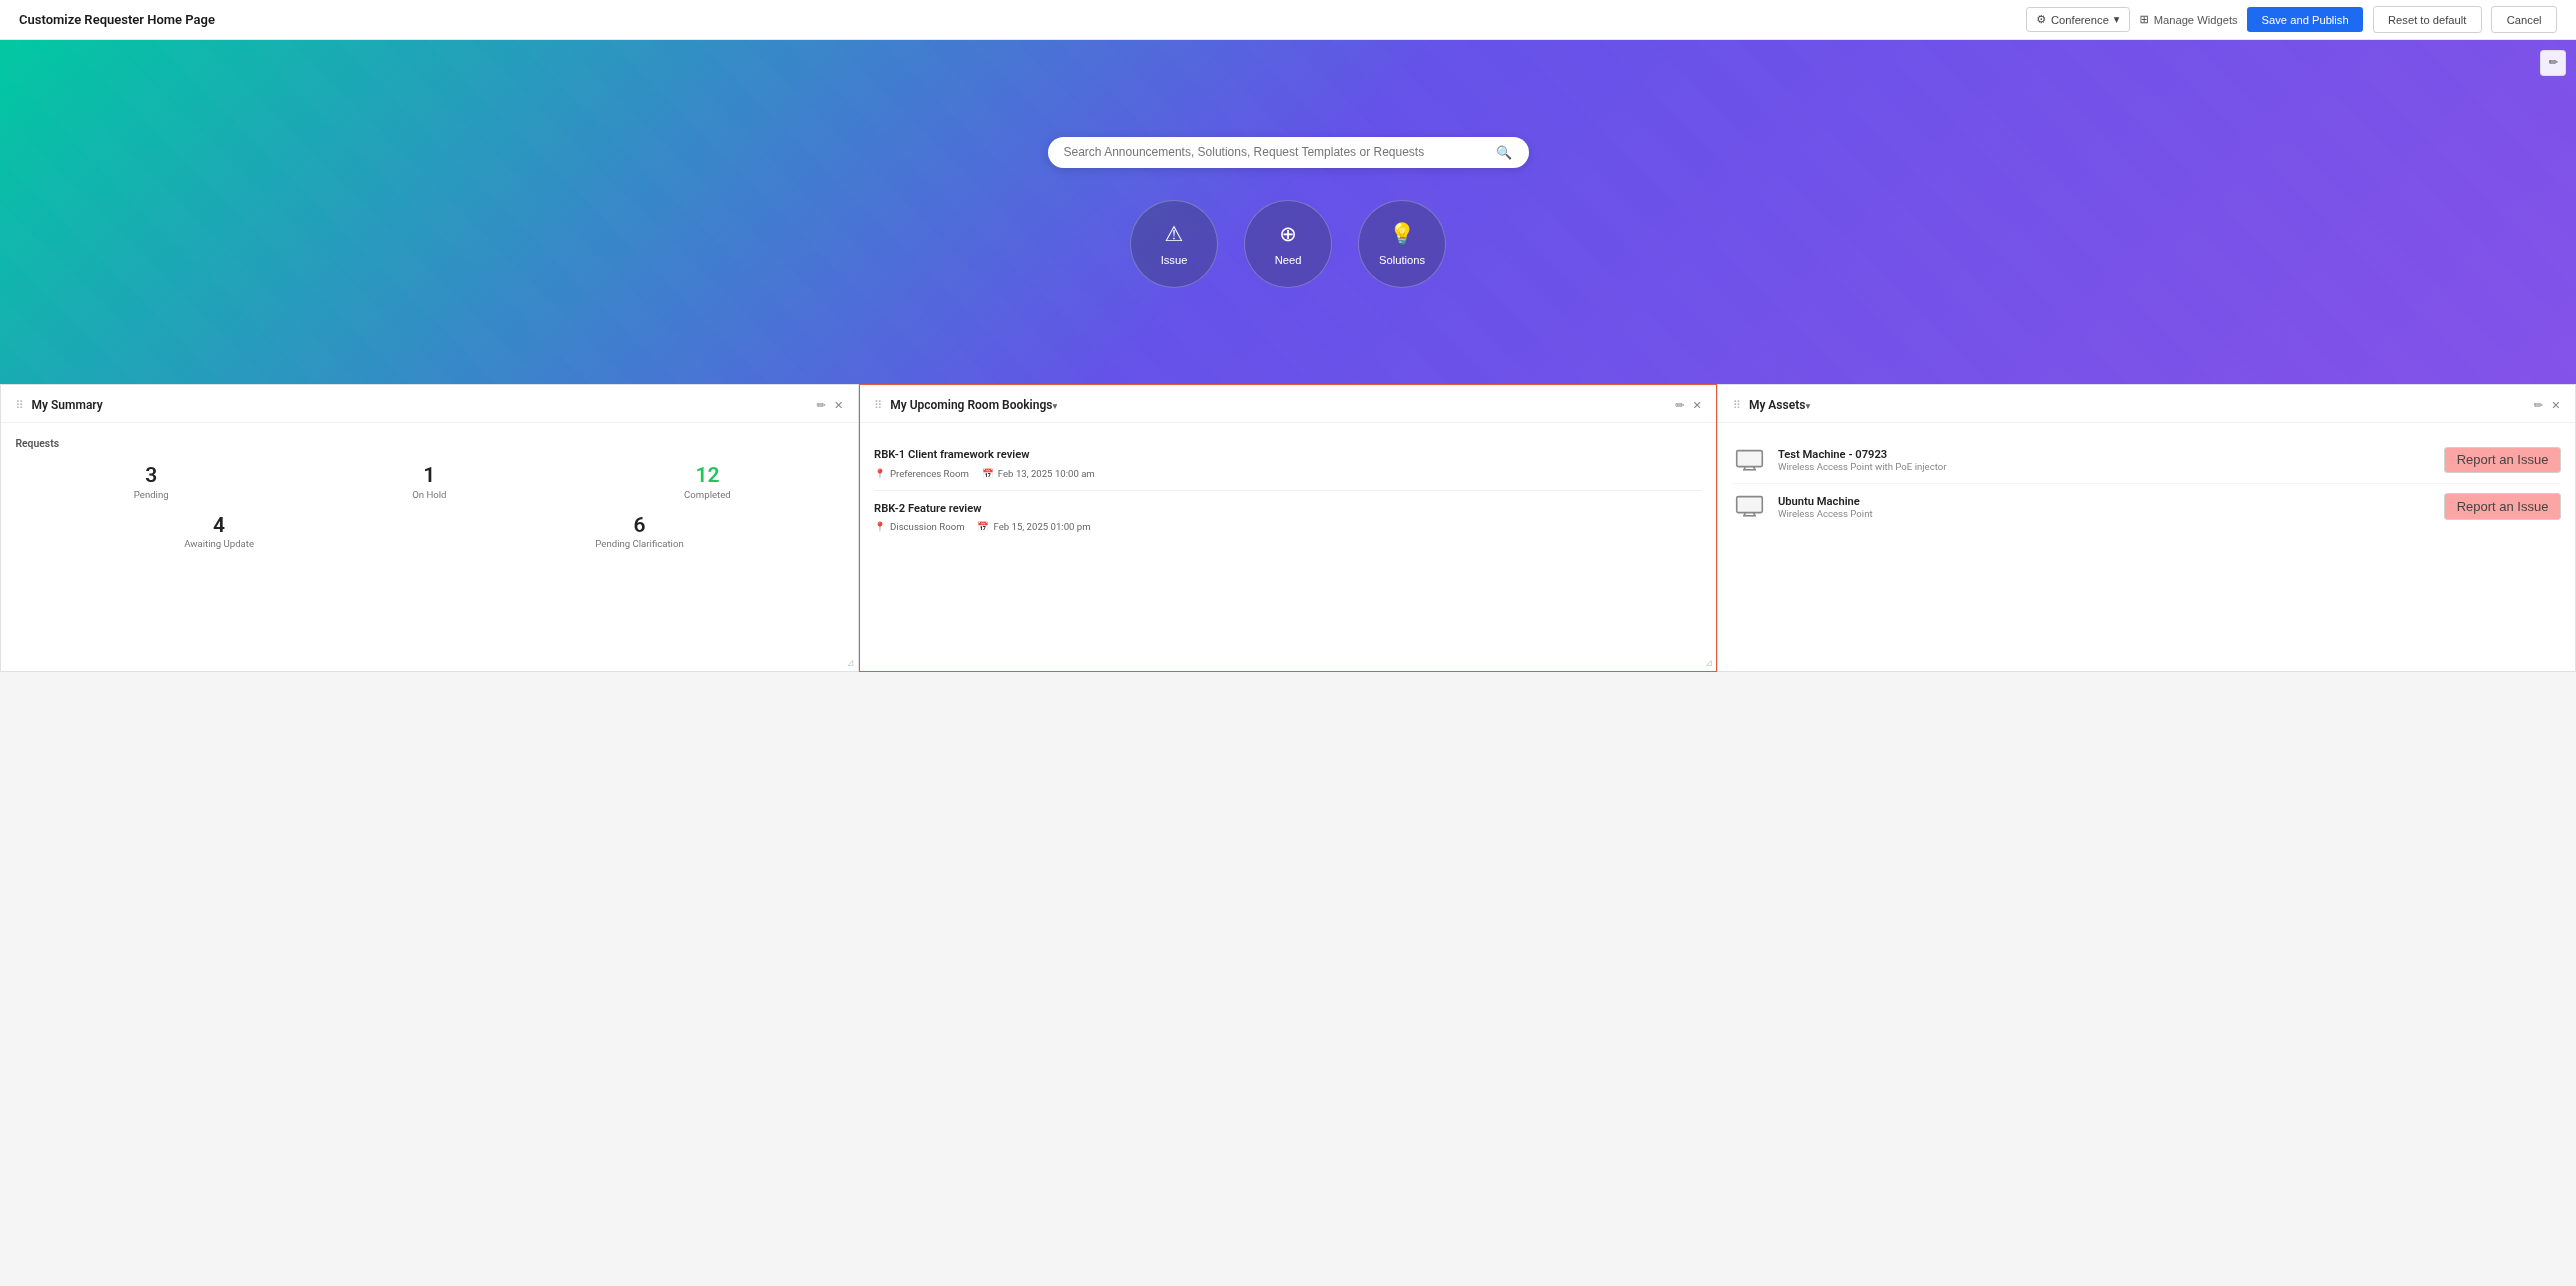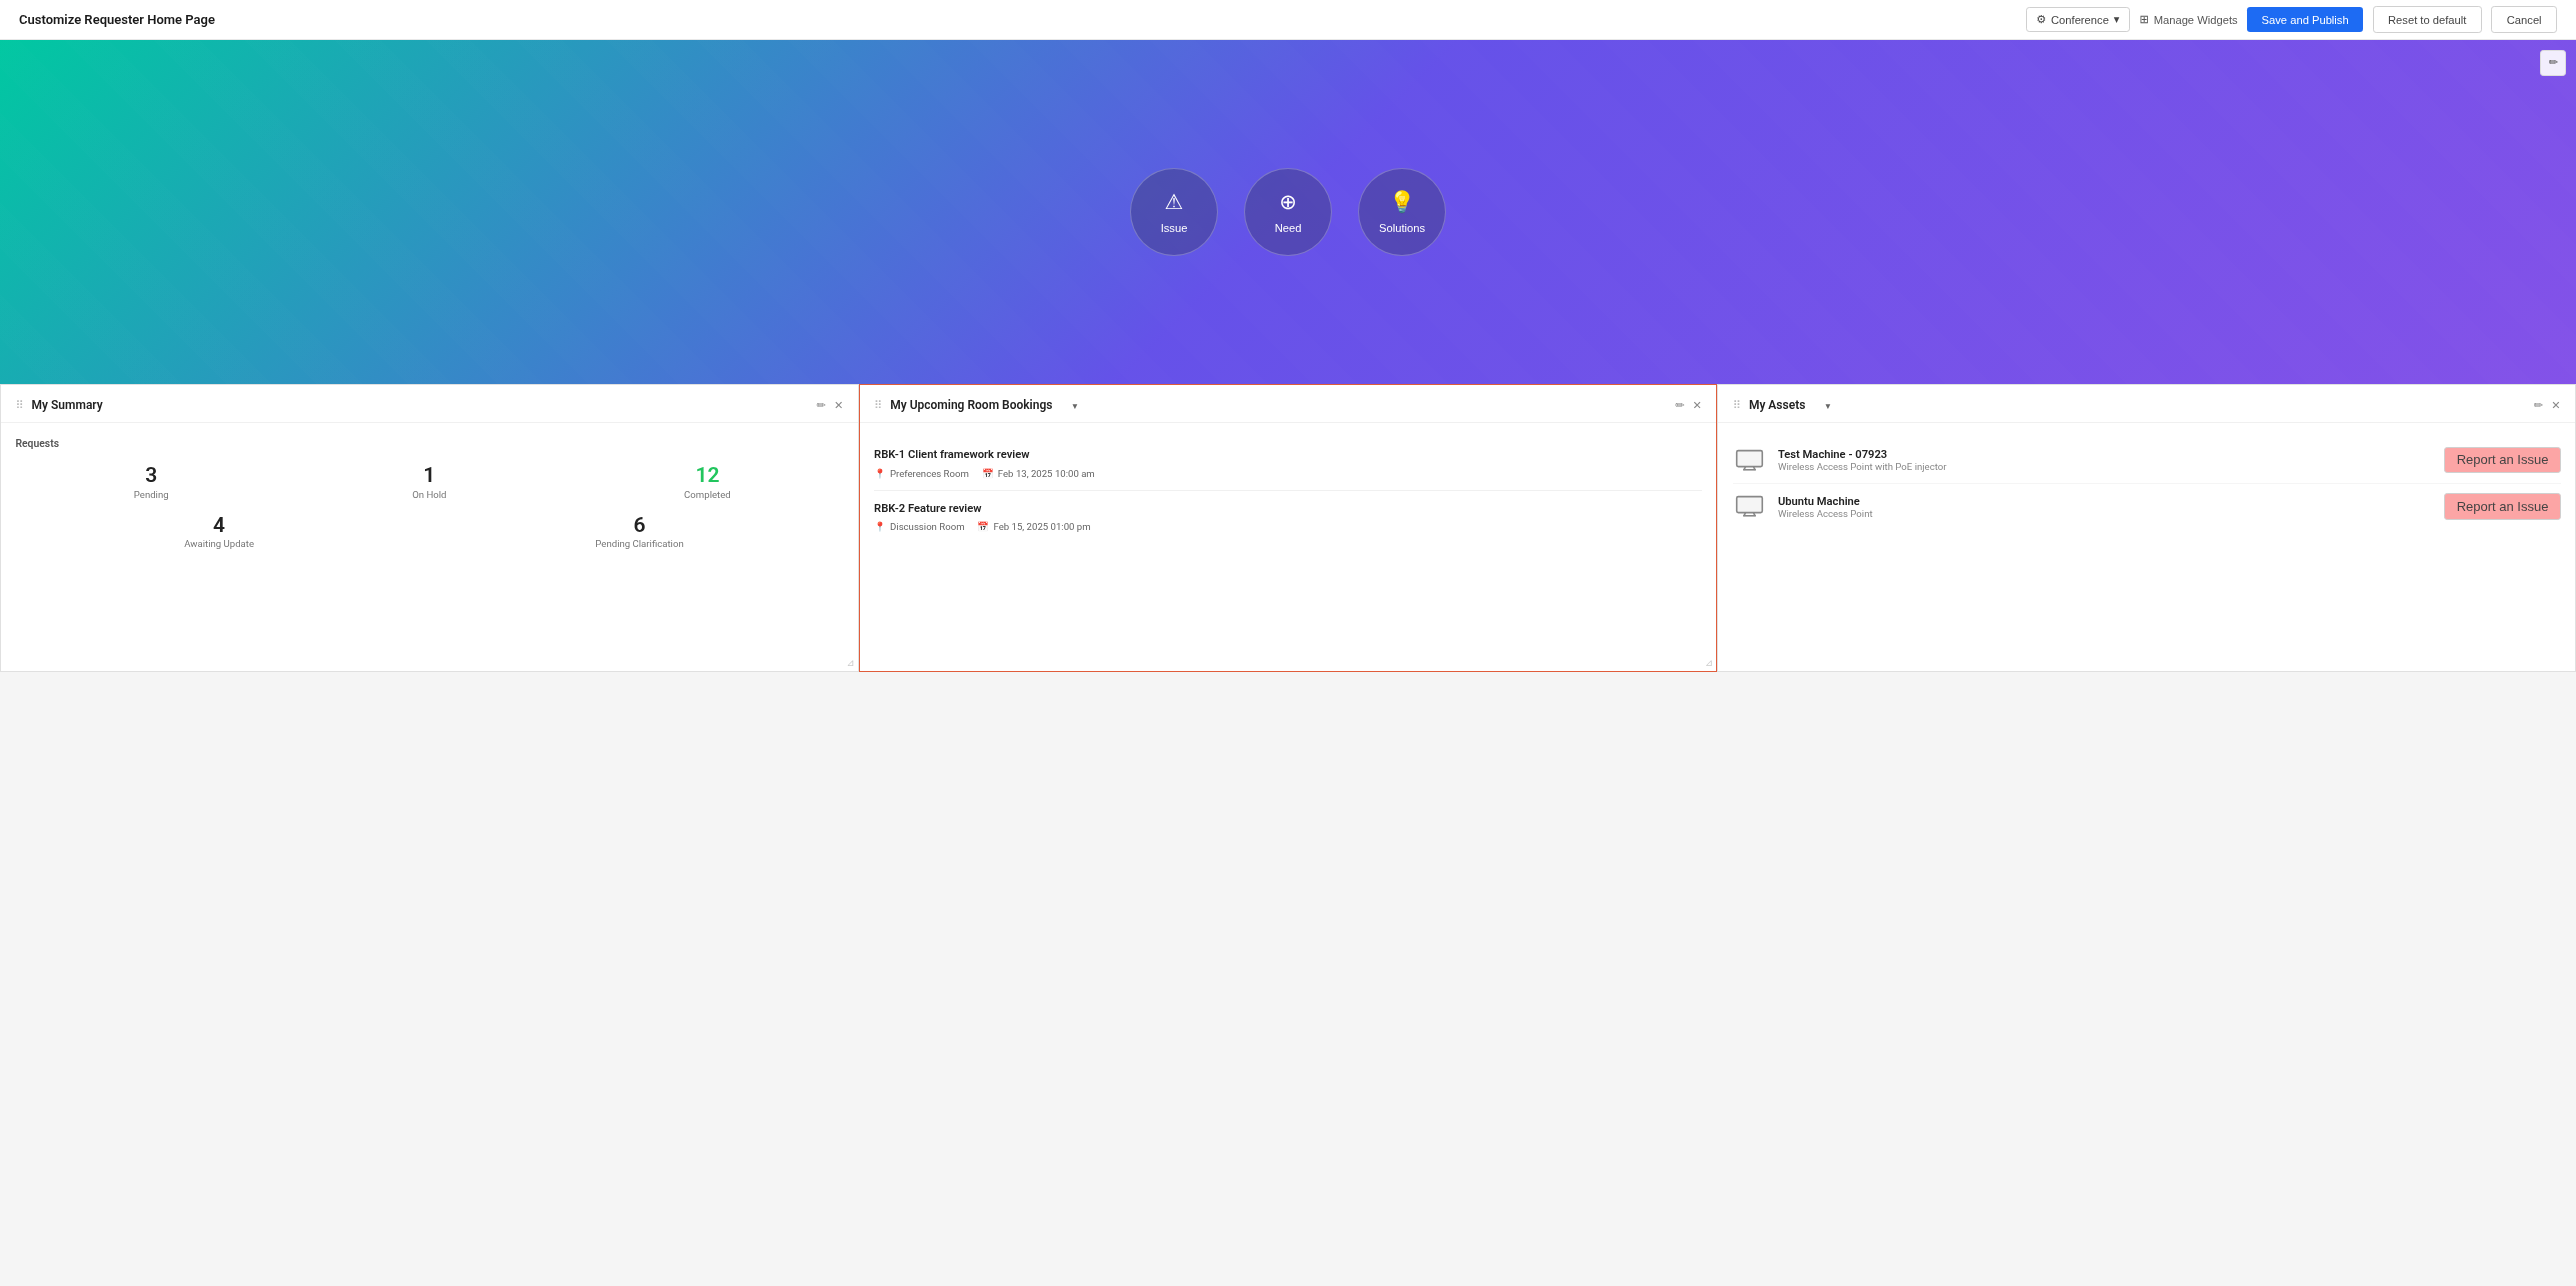--- a/index.html
+++ b/index.html
@@ -88,21 +88,21 @@
       background: #fff; margin: 0; border: 0.8px solid #e0e0e0; position: relative;
     }
     .widget.active-selected { border: 1.6px solid #e05c3a; }
     .widget-header {
       display: flex; align-items: center; justify-content: space-between;
       padding: 13px 14.4px 9.6px 14.4px; border-bottom: 0.8px solid #f0f0f0;
     }
     .widget-header-left { display: flex; align-items: center; gap: 8px; }
     .widget-drag-icon { color: #bbb; font-size: 11.2px; cursor: grab; }
     .widget-title { font-size: 12px; font-weight: 600; color: #222; }
-    .widget-title-row { display: flex; align-items: center; gap: 20px; }
+    .widget-title-row { display: flex; align-items: center; gap: 0; }
     .widget-chevron { font-size: 9.6px; color: #666; cursor: pointer; }
     .widget-header-right { display: flex; gap: 8px; align-items: center; }
     .widget-action-icon { color: #888; font-size: 11.2px; cursor: pointer; }
     .widget-body { padding: 14.4px; }
 
     
     .summary-section-label { font-size: 10.4px; font-weight: 600; color: #555; margin-bottom: 13px; }
     .summary-stats { display: grid; grid-template-columns: 1fr 1fr 1fr; gap: 13px 6.4px; text-align: center; margin-bottom: 13px; }
     .summary-stat-value { font-size: 21px; font-weight: 600; color: #222; }
     .summary-stat-value.green { color: #22c55e; }
@@ -153,20 +153,26 @@
     <button class="btn-cancel">Cancel</button>
   </div>
 </header>
 
 <section class="hero">
   <div class="hero-bg-overlay"></div>
   <div class="hero-edit">
     <span>✏</span>
   </div>
   <div class="hero-content">
+    <div class="search-bar-wrapper">
+      <div class="search-bar">
+        <input type="text" placeholder="Search Announcements, Solutions, Request Templates or Requests" style="">
+        <span class="search-icon-circle">🔍</span>
+      </div>
+    </div>
     <div class="hero-actions">
       <button class="hero-action-btn">
         <span class="hero-action-icon">⚠</span>
         <span>Issue</span>
       </button>
       <button class="hero-action-btn">
         <span class="hero-action-icon">⊕</span>
         <span>Need</span>
       </button>
       <button class="hero-action-btn">

